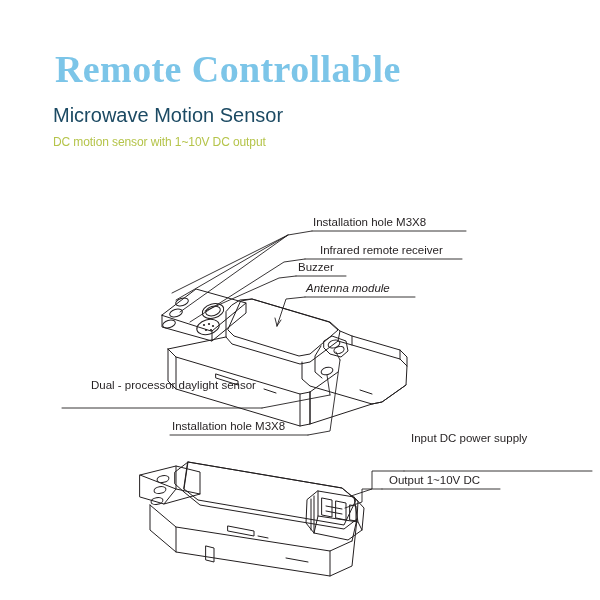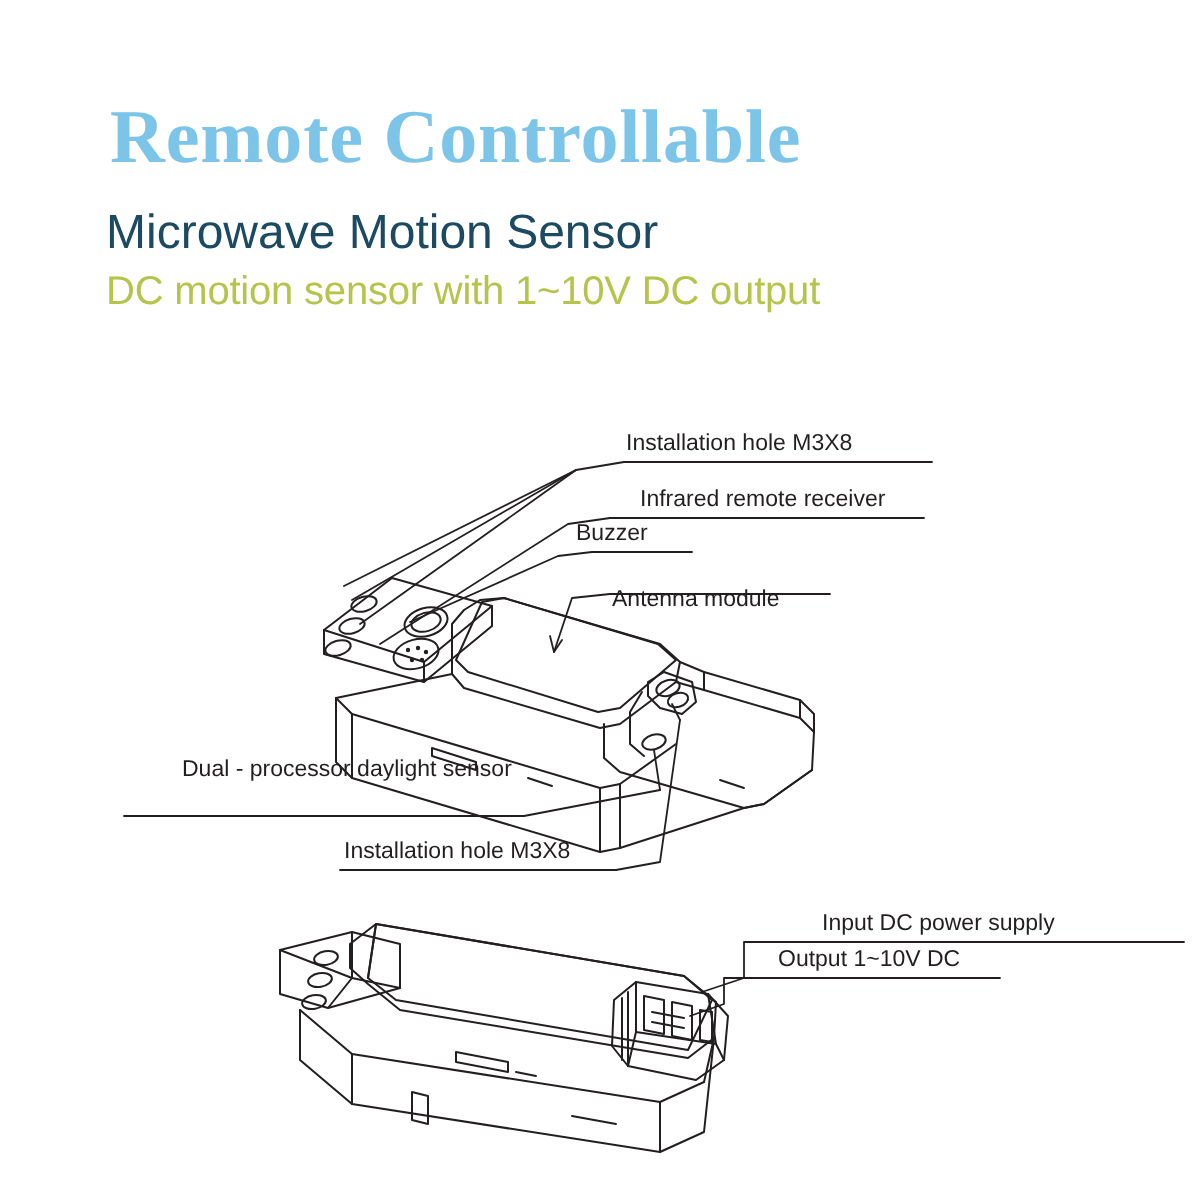--- a/index.html
+++ b/index.html
@@ -39,31 +39,31 @@
     letter-spacing: 0.4px;
     color: #7cc5e8;
     white-space: nowrap;
     line-height: 1;
   }
   .title-sub {
     position: absolute;
     left: 53px;
     top: 105px;
     font-family: "Liberation Sans", sans-serif;
-    font-size: 24px;
+    font-size: 20px;
     color: #1c4a63;
     white-space: nowrap;
     line-height: 1;
   }
   .title-tag {
     position: absolute;
     left: 53px;
     top: 136px;
     font-family: "Liberation Sans", sans-serif;
-    font-size: 20px;
+    font-size: 12px;
     color: #b5c44a;
     white-space: nowrap;
     line-height: 1;
     letter-spacing: -0.1px;
   }
 
   
   .diagram {
     position: absolute;
     left: 0;
@@ -79,25 +79,25 @@
   .callout {
     position: absolute;
     font-family: "Liberation Sans", sans-serif;
     font-size: 11.5px;
     color: #231f20;
     white-space: nowrap;
     line-height: 1;
   }
   .callout.c1 { left: 313px; top: 217px; }
   .callout.c2 { left: 306px; top: 245px; margin-left: 14px; }
-  .callout.c3 { left: 288px; top: 262px; }
-  .callout.c4 { left: 306px; top: 295px; }
+  .callout.c3 { left: 298px; top: 262px; }
+  .callout.c4 { left: 306px; top: 283px; font-style: italic; }
   .callout.c5 { left: 71px;  top: 380px; padding-left: 20px; }
   .callout.c6 { left: 172px; top: 421px; }
-  .callout.c7 { left: 411px; top: 457px; }
+  .callout.c7 { left: 411px; top: 433px; }
   .callout.c8 { left: 389px; top: 475px; }
 </style>
 </head>
 <body>
 
 <div id="page">
 
   <div class="header">
     <div class="title-main">Remote Controllable</div>
     <div class="title-sub">Microwave Motion Sensor</div>

